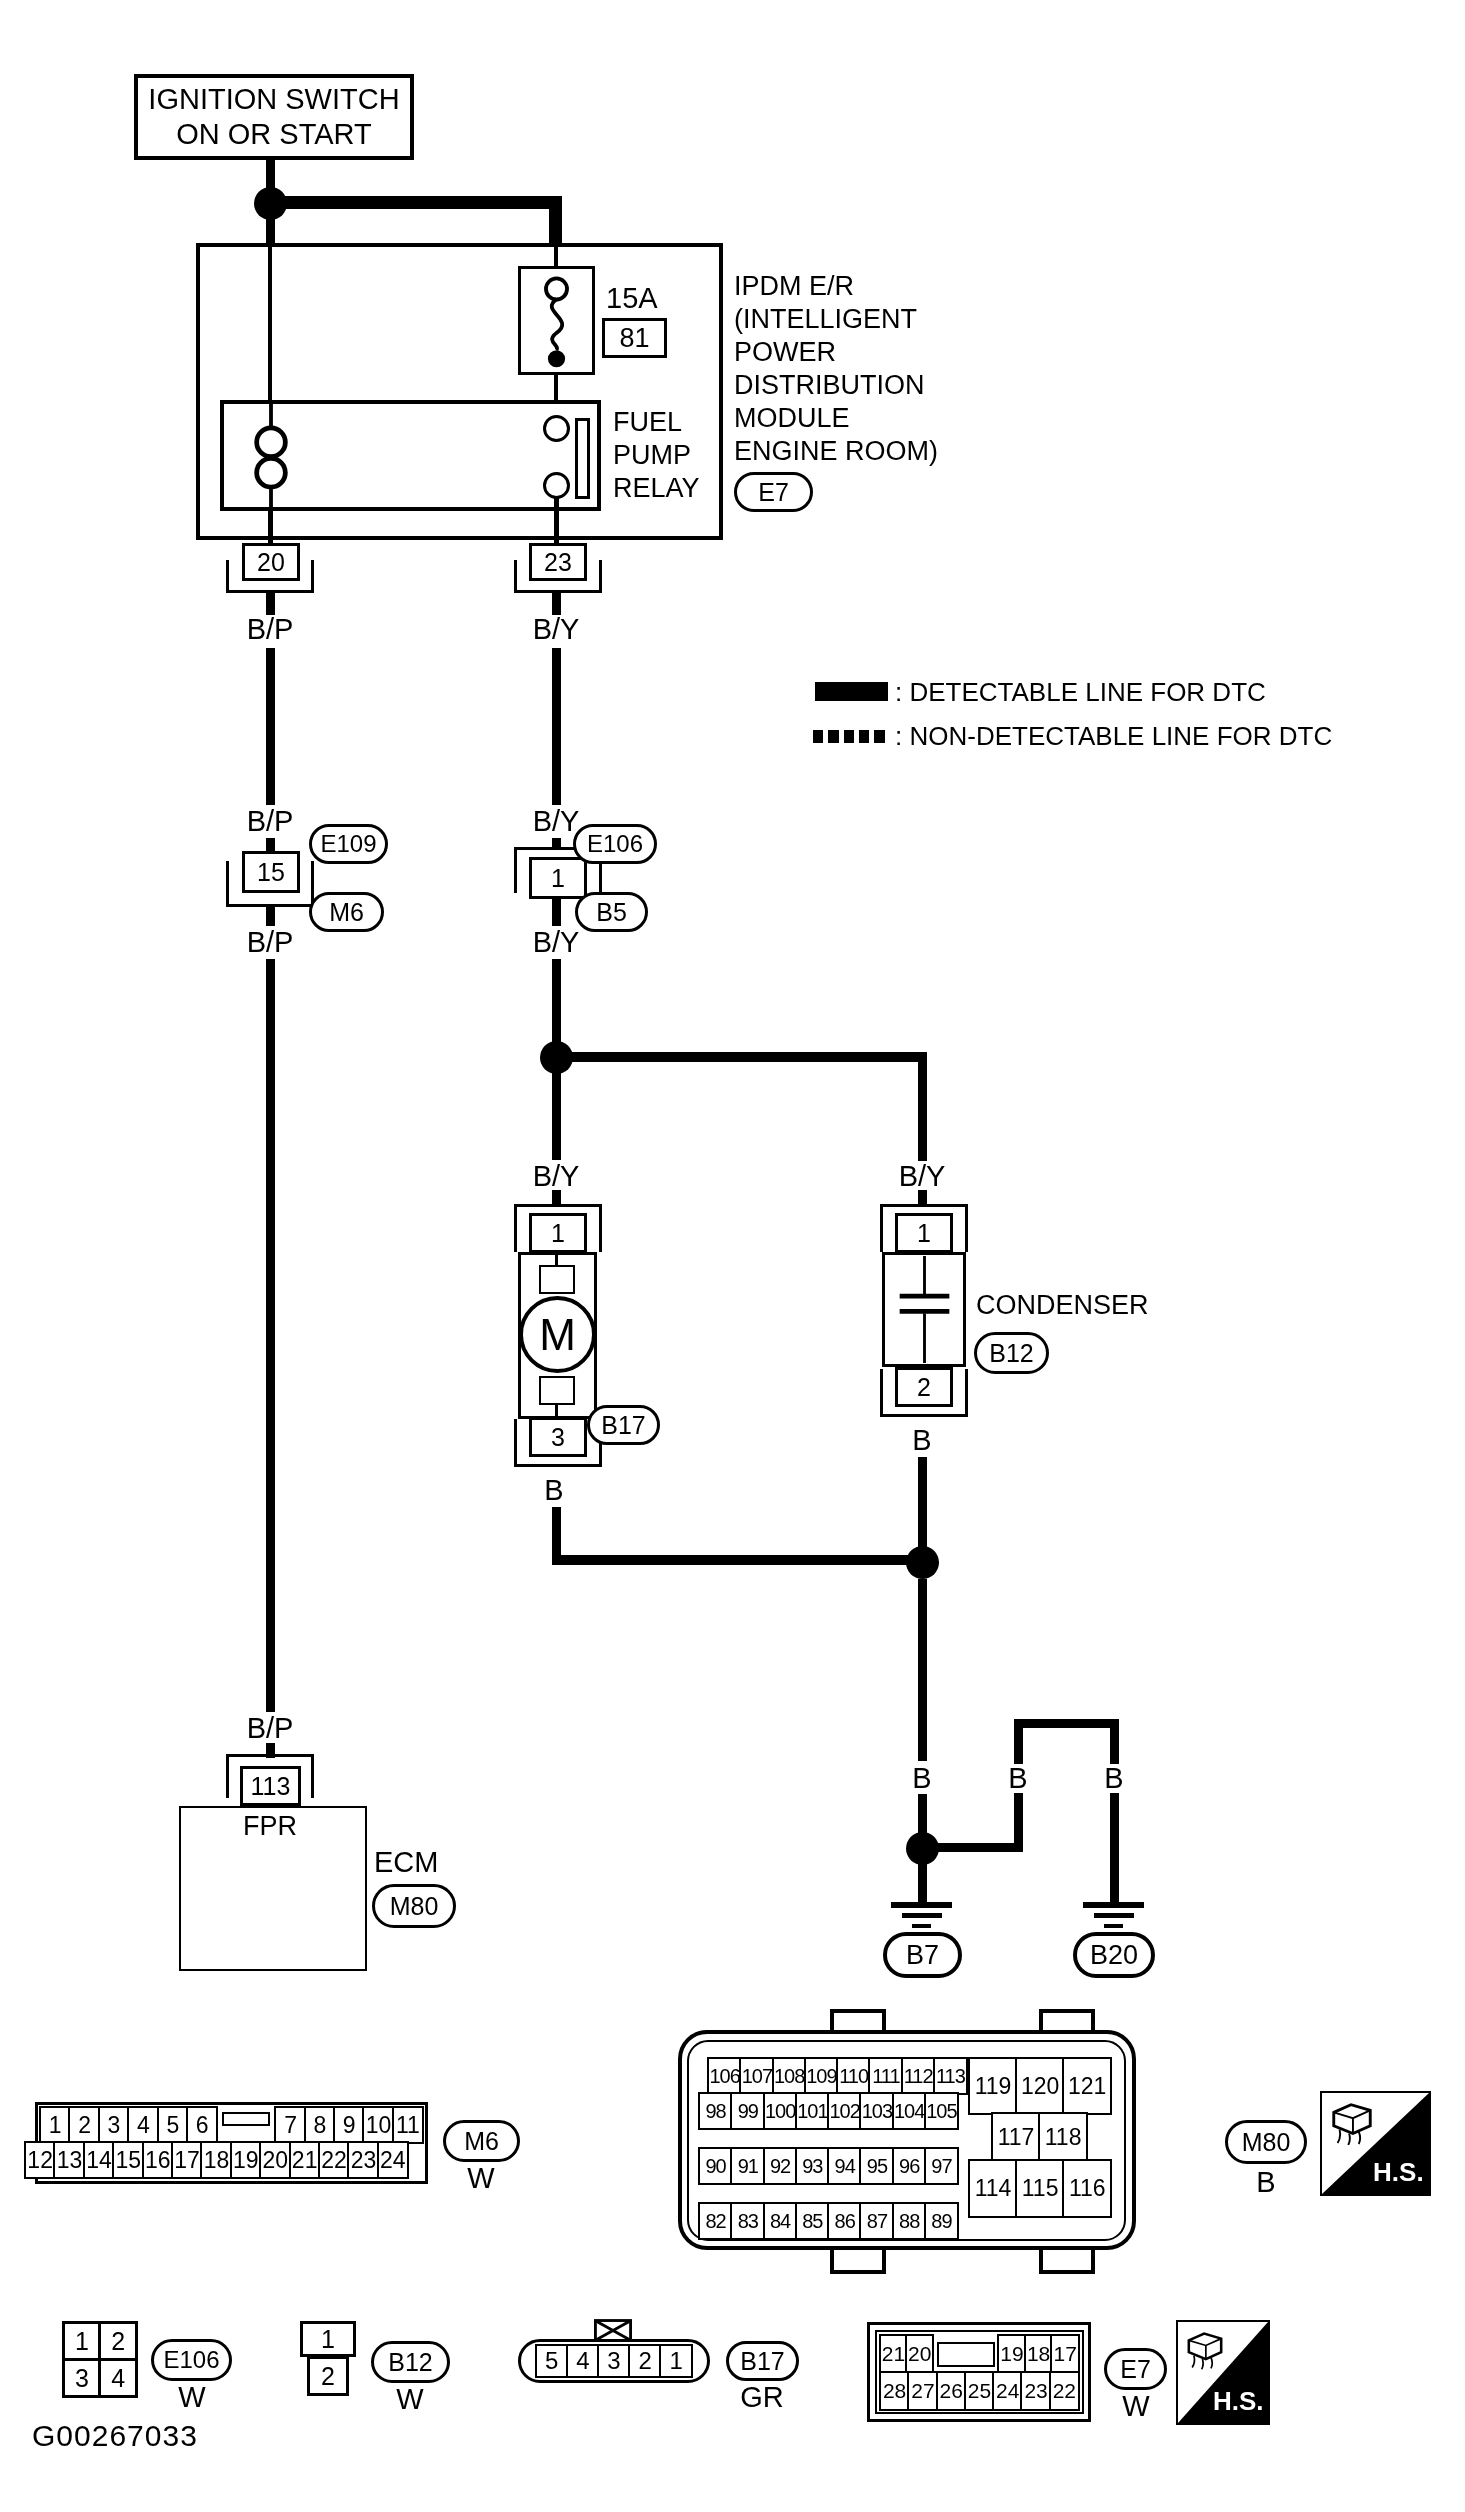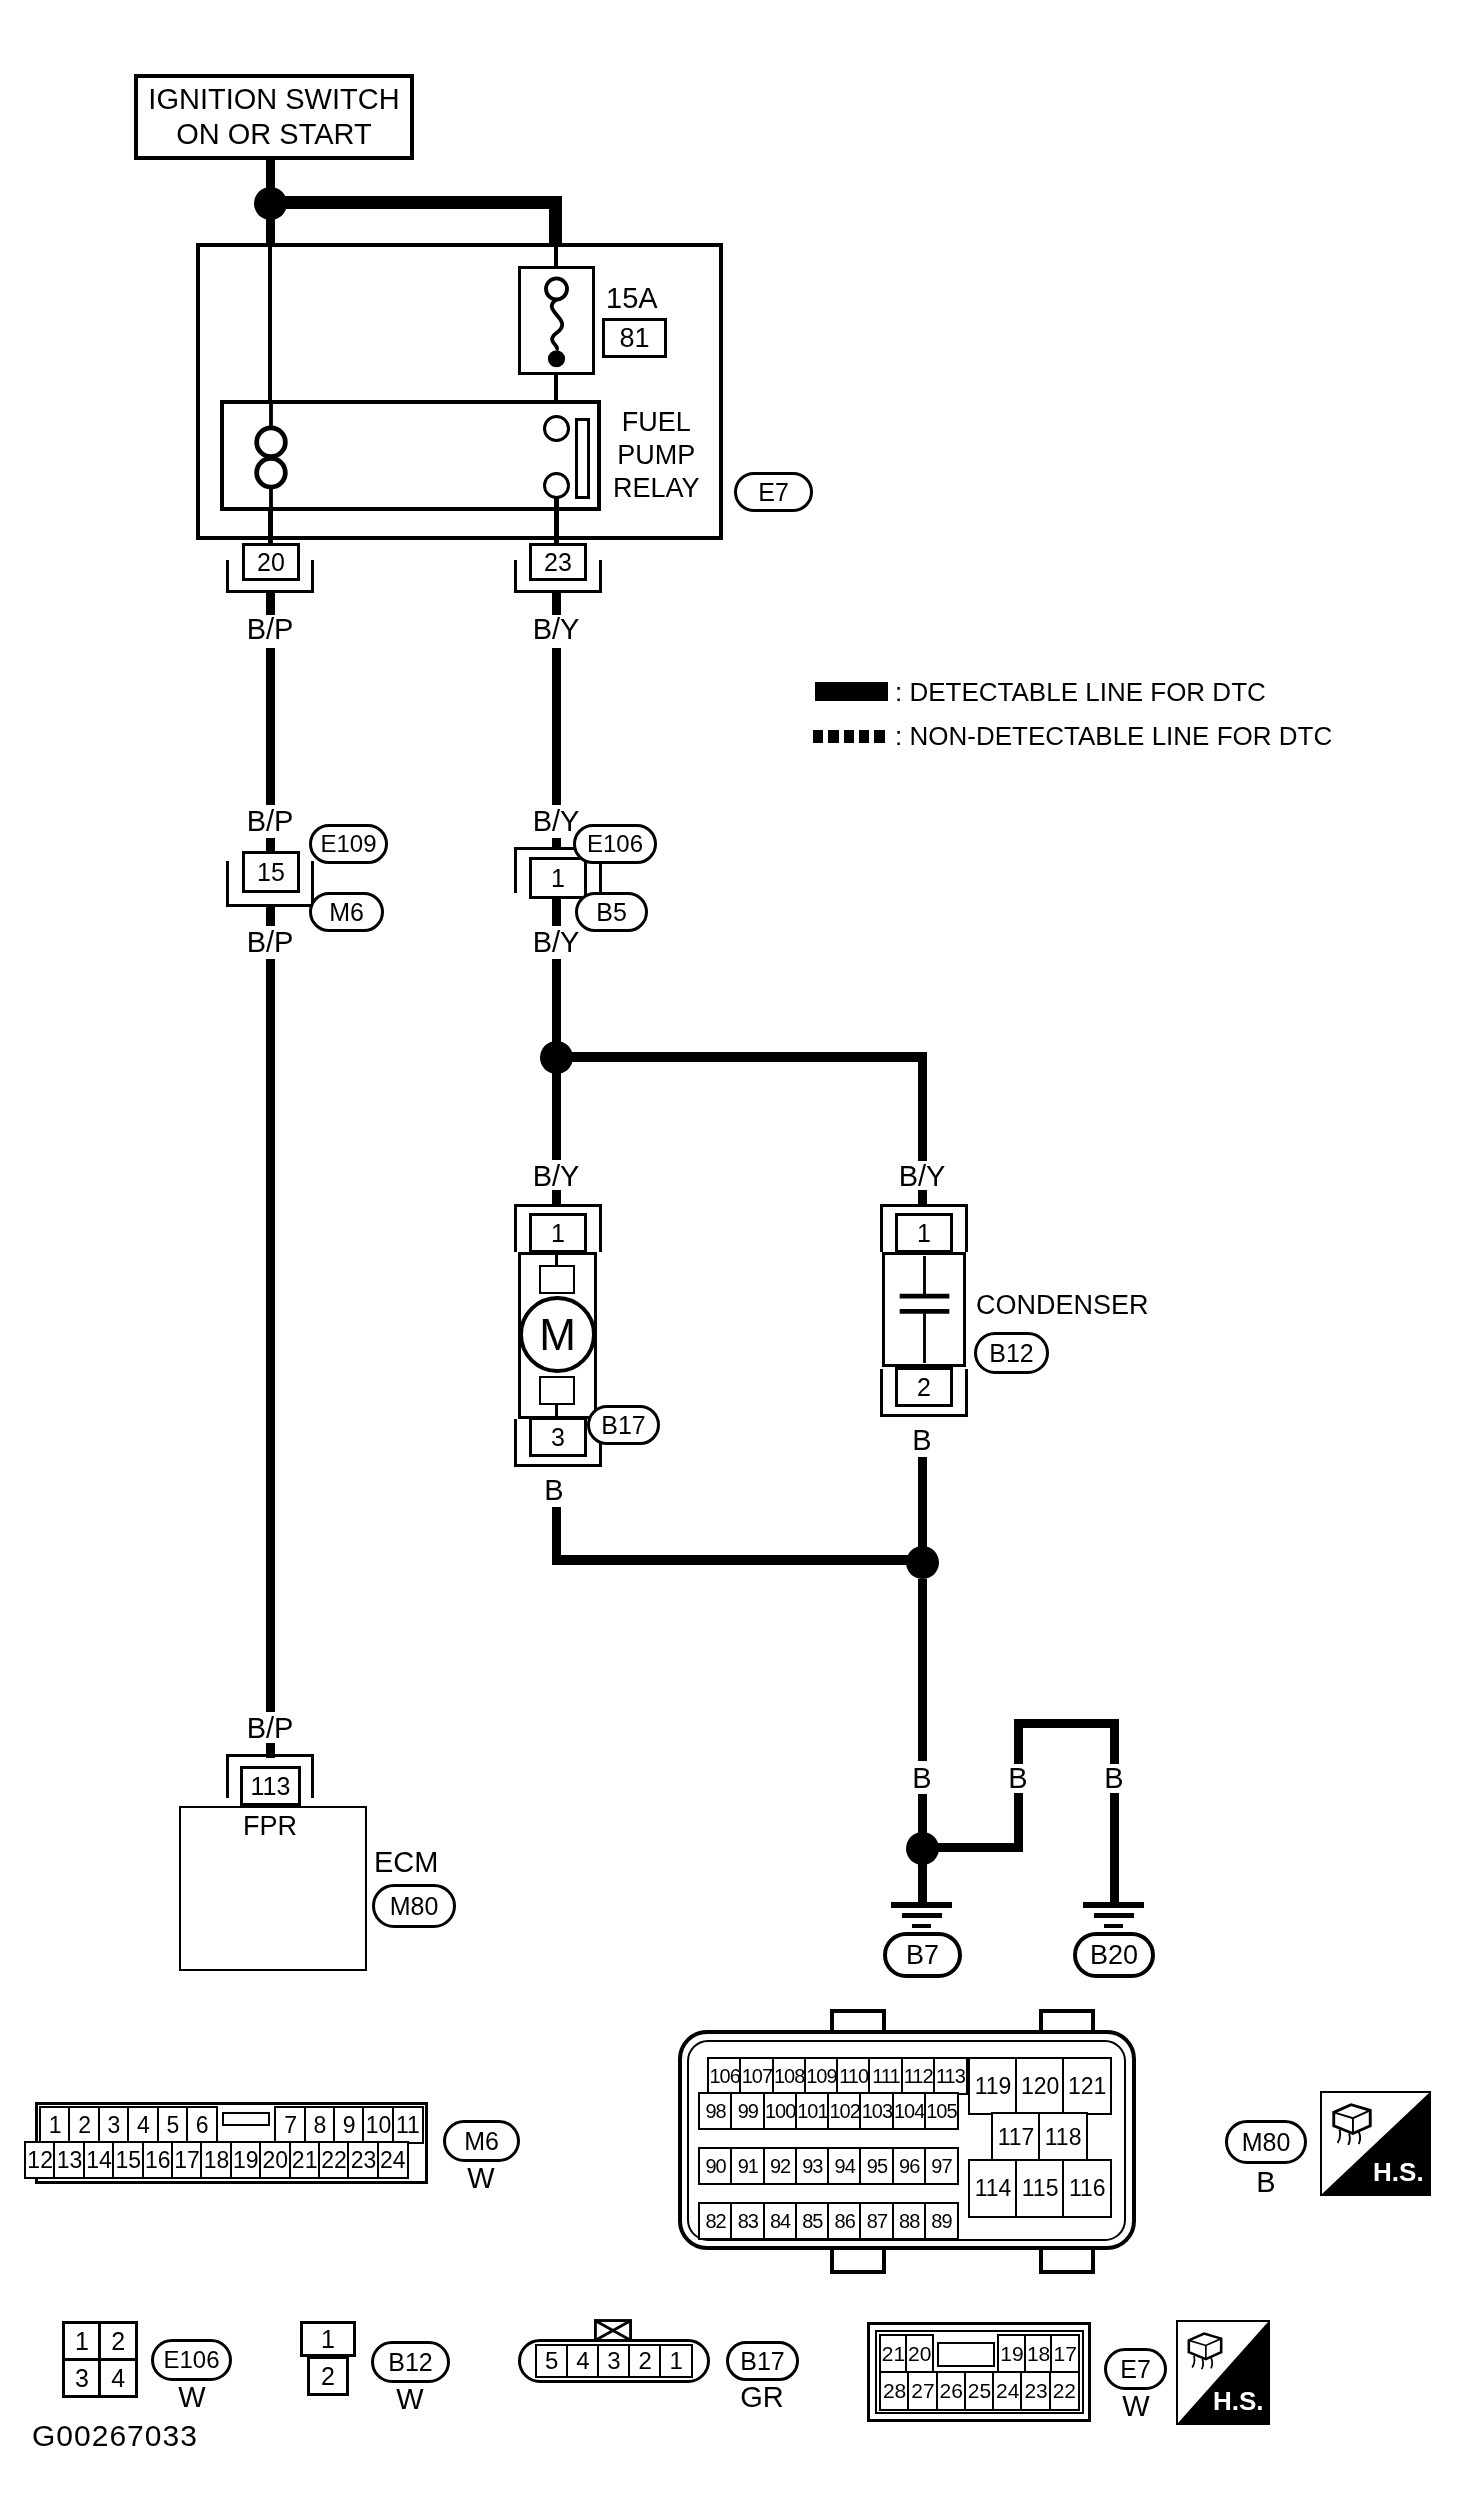--- a/index.html
+++ b/index.html
@@ -1,17 +1,17 @@
 <!DOCTYPE html>
 <html><head>
 <meta charset="utf-8">
 <style>
   html,body{margin:0;padding:0;background:#fff;}
   #canvas{position:relative;width:1444px;height:2512px;background:#fff;color:#000;
-          font-family:"Liberation Sans",sans-serif;overflow:hidden;text-align:center;}
+          font-family:"Liberation Sans",sans-serif;overflow:hidden;}
   .wv,.wh{position:absolute;background:#000;}
   .dot{position:absolute;width:33px;height:33px;border-radius:50%;background:#000;}
   .box{position:absolute;box-sizing:border-box;border:4.8px solid #000;background:#fff;}
   .pin{position:absolute;box-sizing:border-box;border:3.8px solid #000;background:#fff;
        display:flex;align-items:center;justify-content:center;font-size:25px;}
   .brk-u{position:absolute;box-sizing:border-box;border:3.8px solid #000;border-top:none;}
   .brk-n{position:absolute;box-sizing:border-box;border:3.8px solid #000;border-bottom:none;}
   .oval{position:absolute;box-sizing:border-box;border:3.8px solid #000;border-radius:958px;background:#fff;
         display:flex;align-items:center;justify-content:center;font-size:25px;white-space:nowrap;}
   .lbl{position:absolute;font-size:29px;white-space:nowrap;line-height:1;}
@@ -76,20 +76,28 @@
   </svg>
   <div class="pin" style="left:543px;top:415px;width:27px;height:27px;border-radius:50%;"></div>
   <div class="pin" style="left:543px;top:472px;width:27px;height:27px;border-radius:50%;"></div>
   <div class="pin" style="left:575px;top:418px;width:15.3px;height:81px;"></div>
   <div class="txt" style="left:613px;top:406px;">
     <div>FUEL</div>
     <div>PUMP</div>
     <div>RELAY</div>
   </div>
 
+  <div class="txt" style="left:734px;top:270px;line-height:33px;">
+    <div>IPDM E/R</div>
+    <div>(INTELLIGENT</div>
+    <div>POWER</div>
+    <div>DISTRIBUTION</div>
+    <div>MODULE</div>
+    <div>ENGINE ROOM)</div>
+  </div>
   <div class="oval" style="left:734px;top:472px;width:79px;height:40px;">E7</div>
 
   <div class="wv" style="left:268px;top:510px;width:4.8px;height:35px;"></div>
   <div class="wv" style="left:554px;top:497px;width:4.8px;height:48px;"></div>
   <div class="pin" style="left:242px;top:543px;width:58px;height:38px;">20</div>
   <div class="pin" style="left:529px;top:543px;width:58px;height:38px;">23</div>
   <div class="brk-u" style="left:226px;top:560px;width:88px;height:33px;"></div>
   <div class="brk-u" style="left:514px;top:560px;width:88px;height:33px;"></div>
 
   <div class="wh" style="left:815px;top:682px;width:73px;height:19px;"></div>

